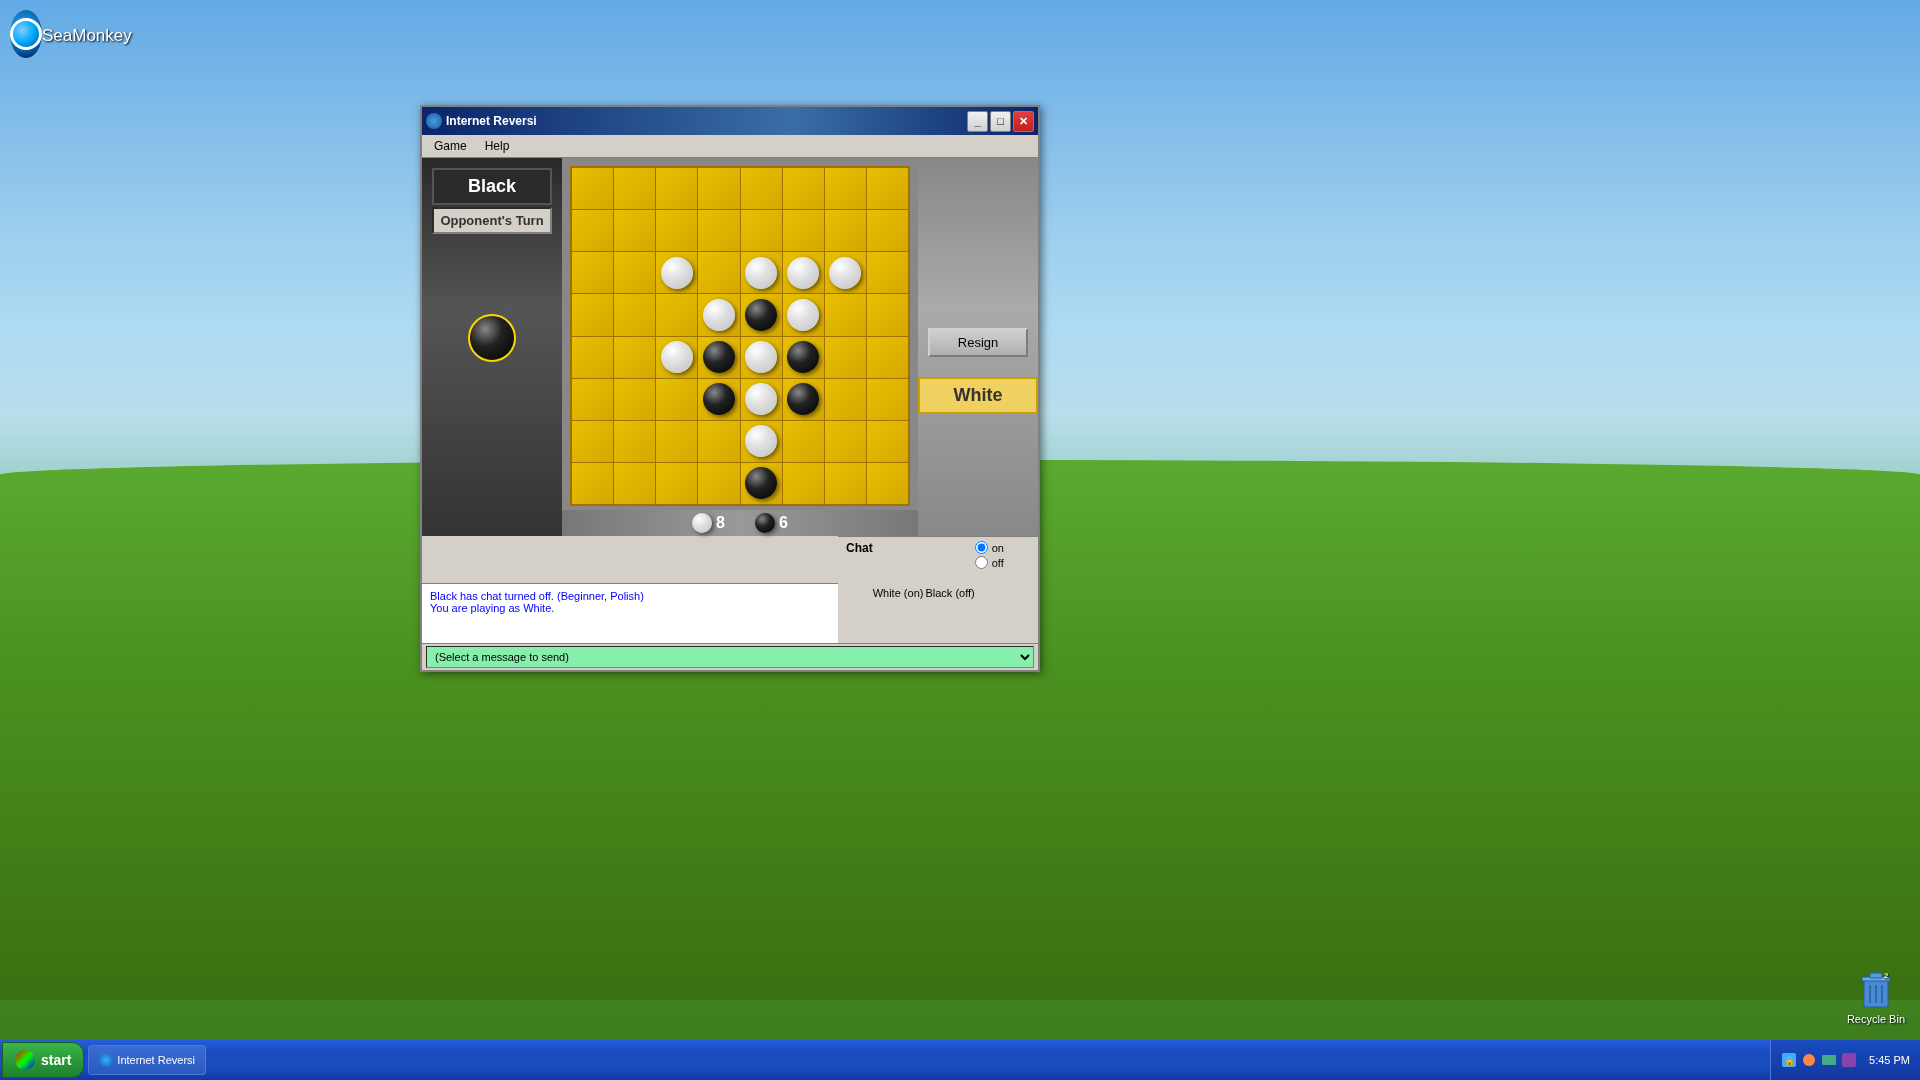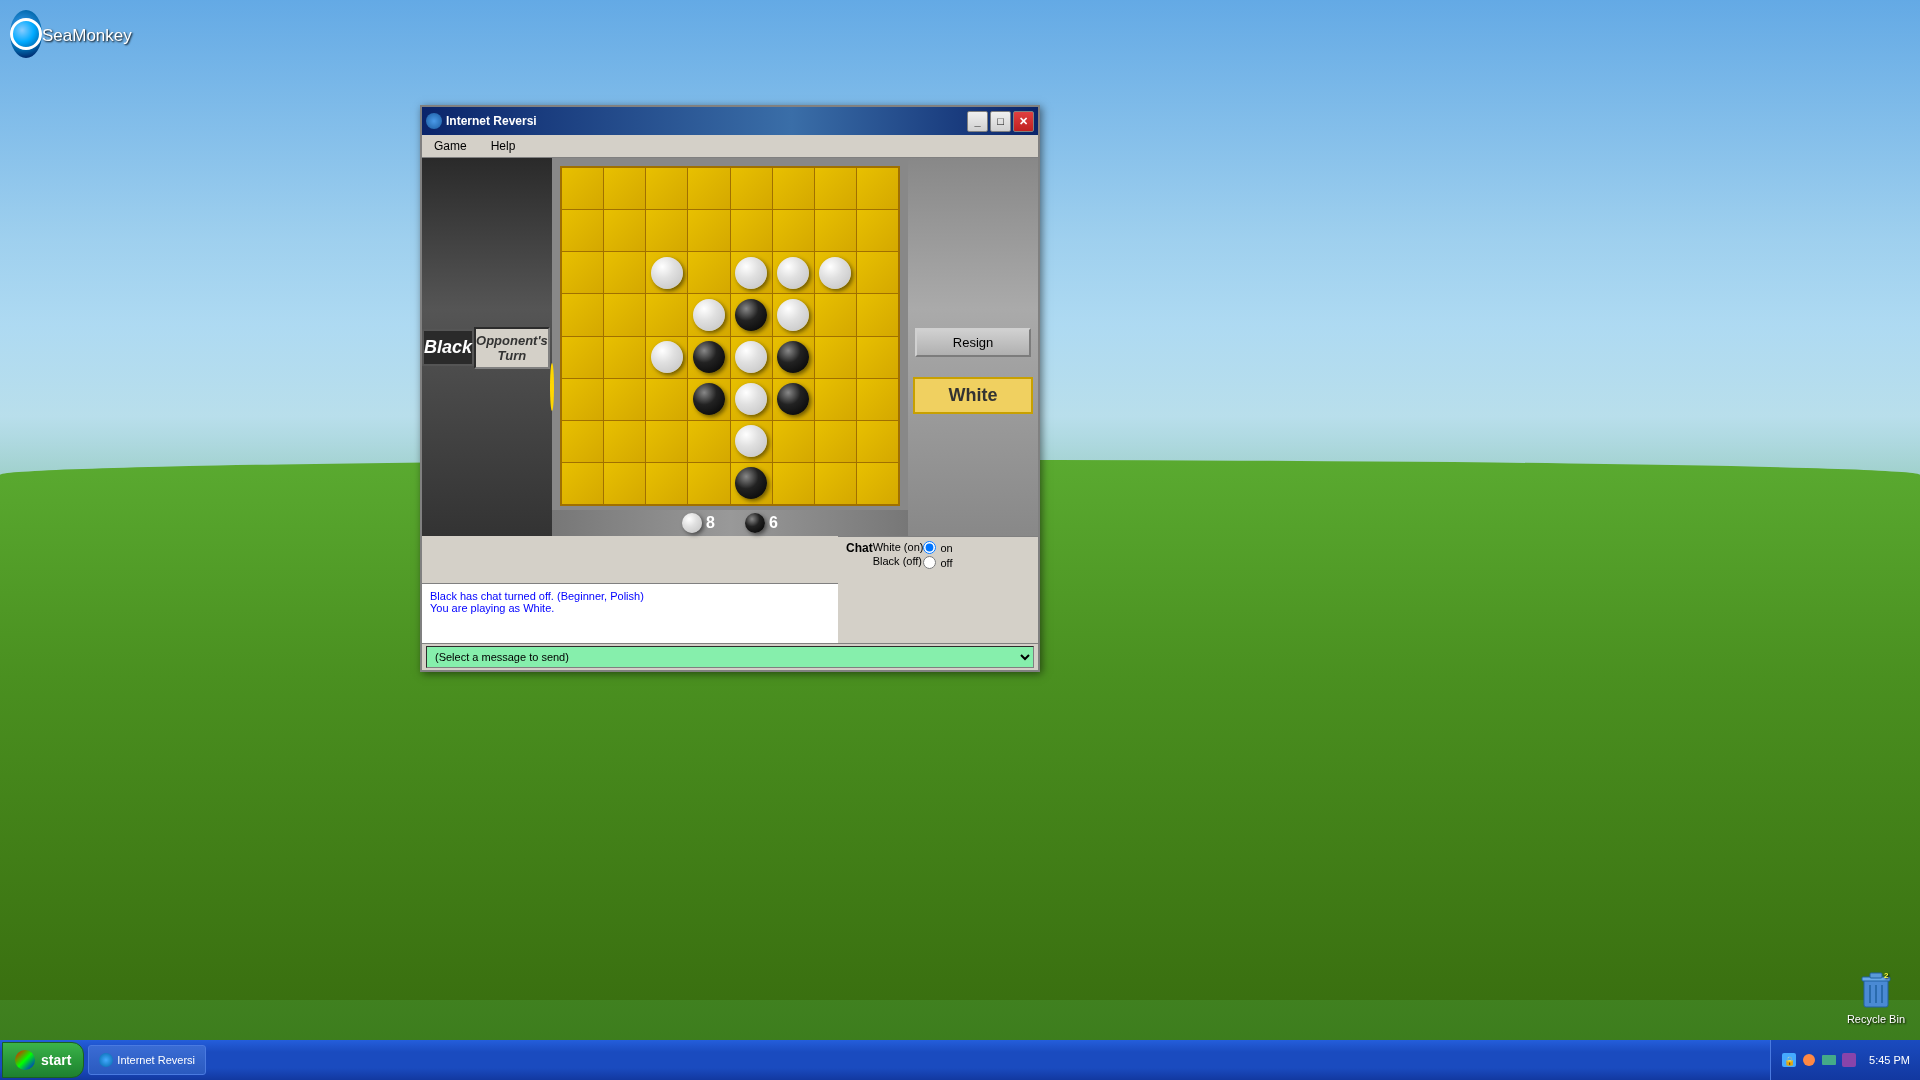--- a/index.html
+++ b/index.html
@@ -178,47 +178,46 @@
     .win-btn-max { background: linear-gradient(180deg, #f0f0f0 0%, #d0d0d0 100%); }
     .win-btn-close {
       background: linear-gradient(180deg, #e04040 0%, #c02020 100%);
       color: white;
     }
 
     .window-menubar {
       background: #d4d0c8;
       padding: 2px 4px;
       display: flex;
-      gap: 8px;
+      gap: 2px;
       border-bottom: 1px solid #808080;
     }
 
     .menu-item {
       padding: 2px 8px;
       cursor: pointer;
       font-size: 12px;
     }
 
     
     .game-container {
       display: flex;
       width: 100%;
       background: #888;
     }
 
     
     .left-panel {
-      width: 130px;
+      width: 156px;
       background: linear-gradient(180deg, #2a2a2a 0%, #555 40%, #333 100%);
       display: flex;
-      flex-direction: row;
+      flex-direction: column;
       align-items: center;
       padding: 10px 0;
       position: relative;
-      font-style: italic;
     }
 
     .player-label-black {
       width: 120px;
       background: #2a2a2a;
       color: white;
       font-weight: bold;
       font-size: 18px;
       text-align: center;
       padding: 6px 0;
@@ -305,21 +304,21 @@
     .right-panel {
       width: 130px;
       background: linear-gradient(180deg, #888 0%, #aaa 40%, #888 100%);
       display: flex;
       flex-direction: column;
       align-items: center;
       padding: 10px 0;
     }
 
     .resign-btn {
-      width: 116px;
+      width: 100px;
       padding: 5px 10px;
       background: linear-gradient(180deg, #d0d0d0 0%, #b0b0b0 100%);
       border: 2px outset #d0d0d0;
       font-size: 13px;
       cursor: pointer;
       text-align: center;
       margin-top: 160px;
     }
 
     .player-label-white {
@@ -605,21 +604,21 @@
     <div style="display:flex;">
 
       <div class="message-area" style="flex:1;margin-top:47px;">
         <div class="message-blue">Black has chat turned off.  (Beginner, Polish)</div>
         <div class="message-blue">You are playing as White.</div>
       </div>
 
       <div class="chat-panel" style="width:200px;flex-direction:column;">
         <div style="display:flex;align-items:flex-start;">
           <span class="chat-label">Chat</span>
-          <div style="display:flex;flex-direction:column;gap:2px;">
+          <div style="display:flex;flex-direction:row;gap:2px;margin-top:46px;">
             <span class="chat-status">White (on)</span>
             <span class="chat-status">Black (off)</span>
           </div>
           <div class="radio-group">
             <div class="radio-item">
               <input type="radio" name="chat" checked="" style="">
               <span>on</span>
             </div>
             <div class="radio-item">
               <input type="radio" name="chat" style="">

